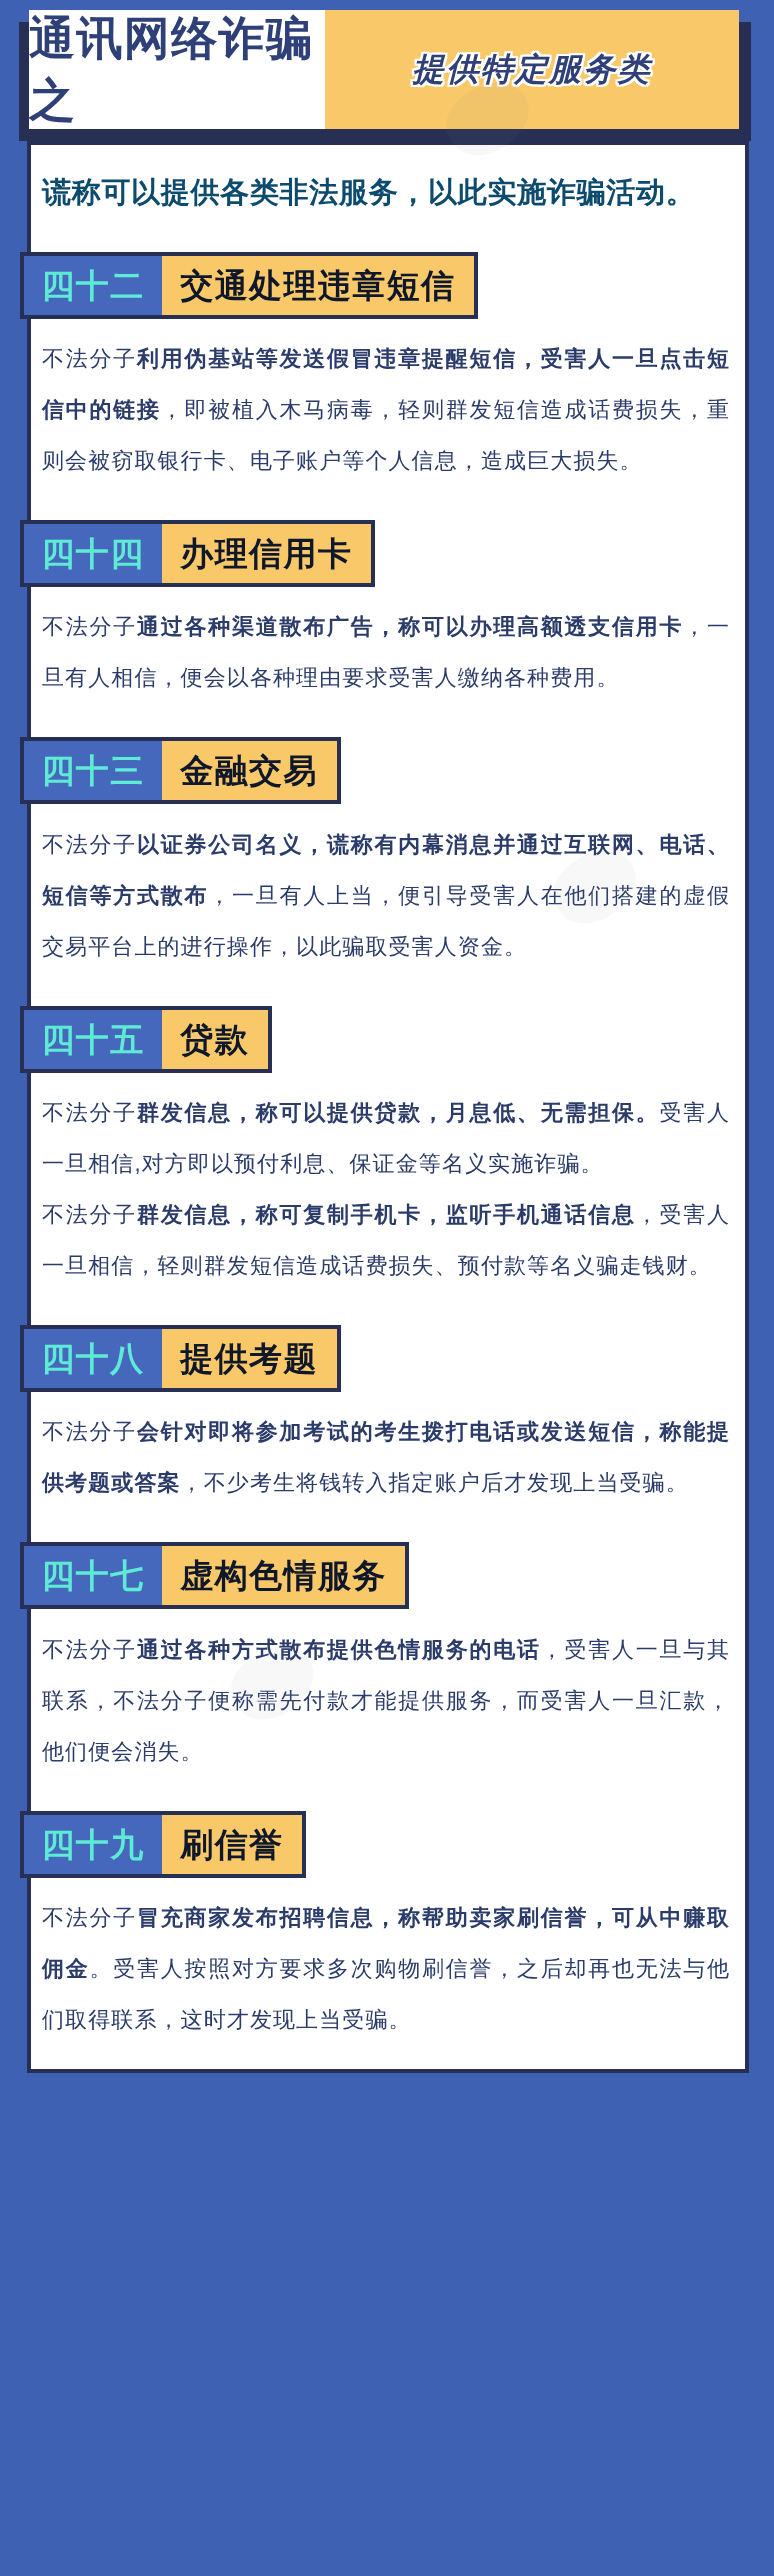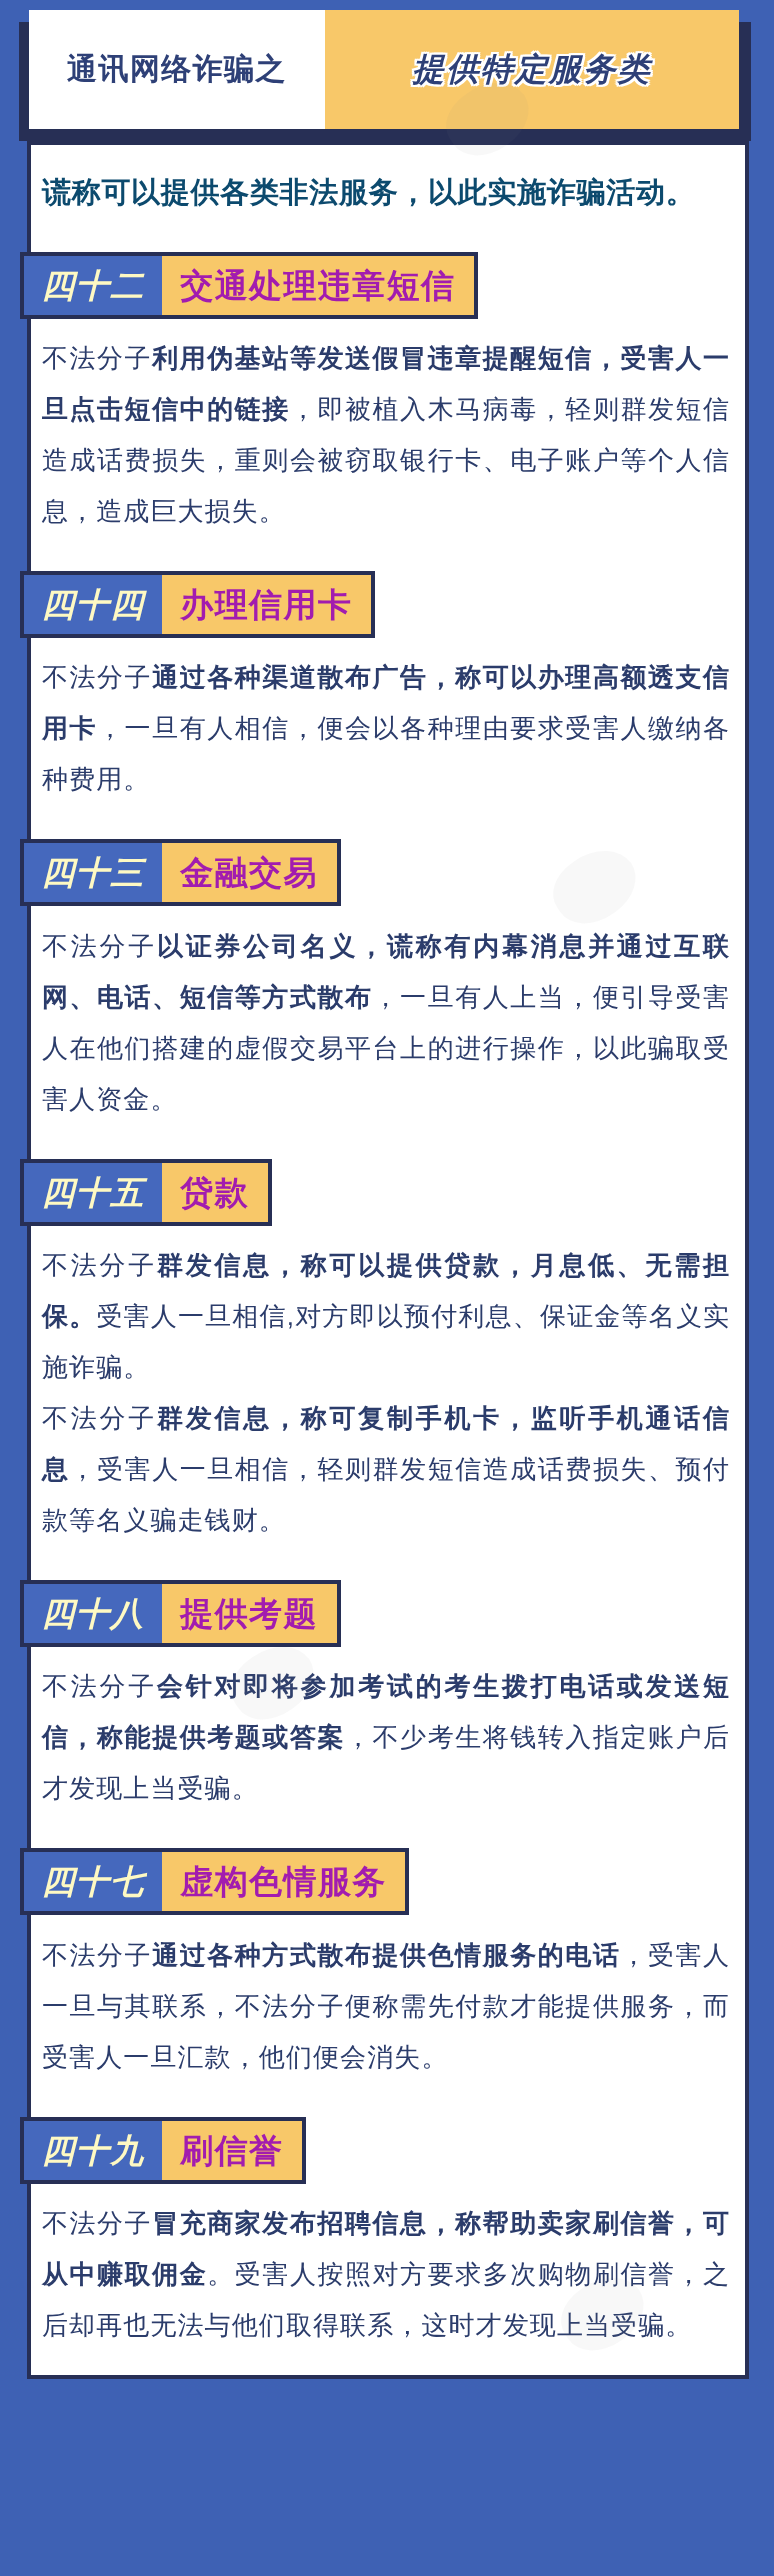--- a/index.html
+++ b/index.html
@@ -14,21 +14,21 @@
   
   .header{position:relative;margin:10px 36px 0 29px;height:119px;}
   .header-shadow{
     position:absolute;left:-10px;right:-11.5px;top:11.5px;bottom:-11.5px;
     background:#272F55;
   }
   .header-bar{position:relative;display:flex;height:100%;z-index:1;}
   .header-left{
     flex:0 0 296px;background:#FFFFFF;
     display:flex;align-items:center;justify-content:center;
-    font-size:30px;font-weight:800;color:#2E4077;letter-spacing:1.4px;
+    font-size:46px;font-weight:800;color:#2E4077;letter-spacing:1.4px;
   }
   .header-right{
     flex:1;background:#F8C869;
     display:flex;align-items:center;justify-content:center;
     font-size:32px;font-weight:800;font-style:italic;color:#2E4077;letter-spacing:2.2px;
     text-shadow:2.2px 0 0 #fff,-2.2px 0 0 #fff,0 2.2px 0 #fff,0 -2.2px 0 #fff,
                 2.2px 2.2px 0 #fff,-2.2px 2.2px 0 #fff,2.2px -2.2px 0 #fff,-2.2px -2.2px 0 #fff;
   }
 
   
@@ -47,32 +47,32 @@
   }
 
   
   .section{margin:0;}
   .label{
     display:inline-flex;align-items:stretch;
     margin:34px 0 14.3px -18.7px;
     border:4.3px solid #272F55;
   }
   .label .num{
-    background:#4568BD;color:#fef9c3;
+    background:#4568BD;color:#5eead4;
     font-size:33px;font-weight:700;line-height:59px;
-    padding:0 17px;letter-spacing:1.4px;white-space:nowrap;font-style:italic;
+    padding:0 17px;letter-spacing:1.4px;white-space:nowrap;
   }
   .label .title{
-    background:#F8C869;color:#a21caf;
+    background:#F8C869;color:#0f172a;
     font-size:33px;font-weight:700;line-height:59px;
     padding:0 18.7px;letter-spacing:1.4px;white-space:nowrap;
   }
   .body{
     margin:0 0 0 2.9px;
-    font-size:26px;line-height:51px;
+    font-size:22px;line-height:51px;
     color:#2B3C6B;letter-spacing:1.1px;
     text-align:justify;
   }
   .seg-r{font-weight:400;}
   .seg-b{font-weight:700;}
 
   
   .wm{
     position:absolute;width:86px;height:65px;border-radius:45% 55% 50% 50%;
     background:#8a8a8a;opacity:0.06;transform:rotate(-35deg);

